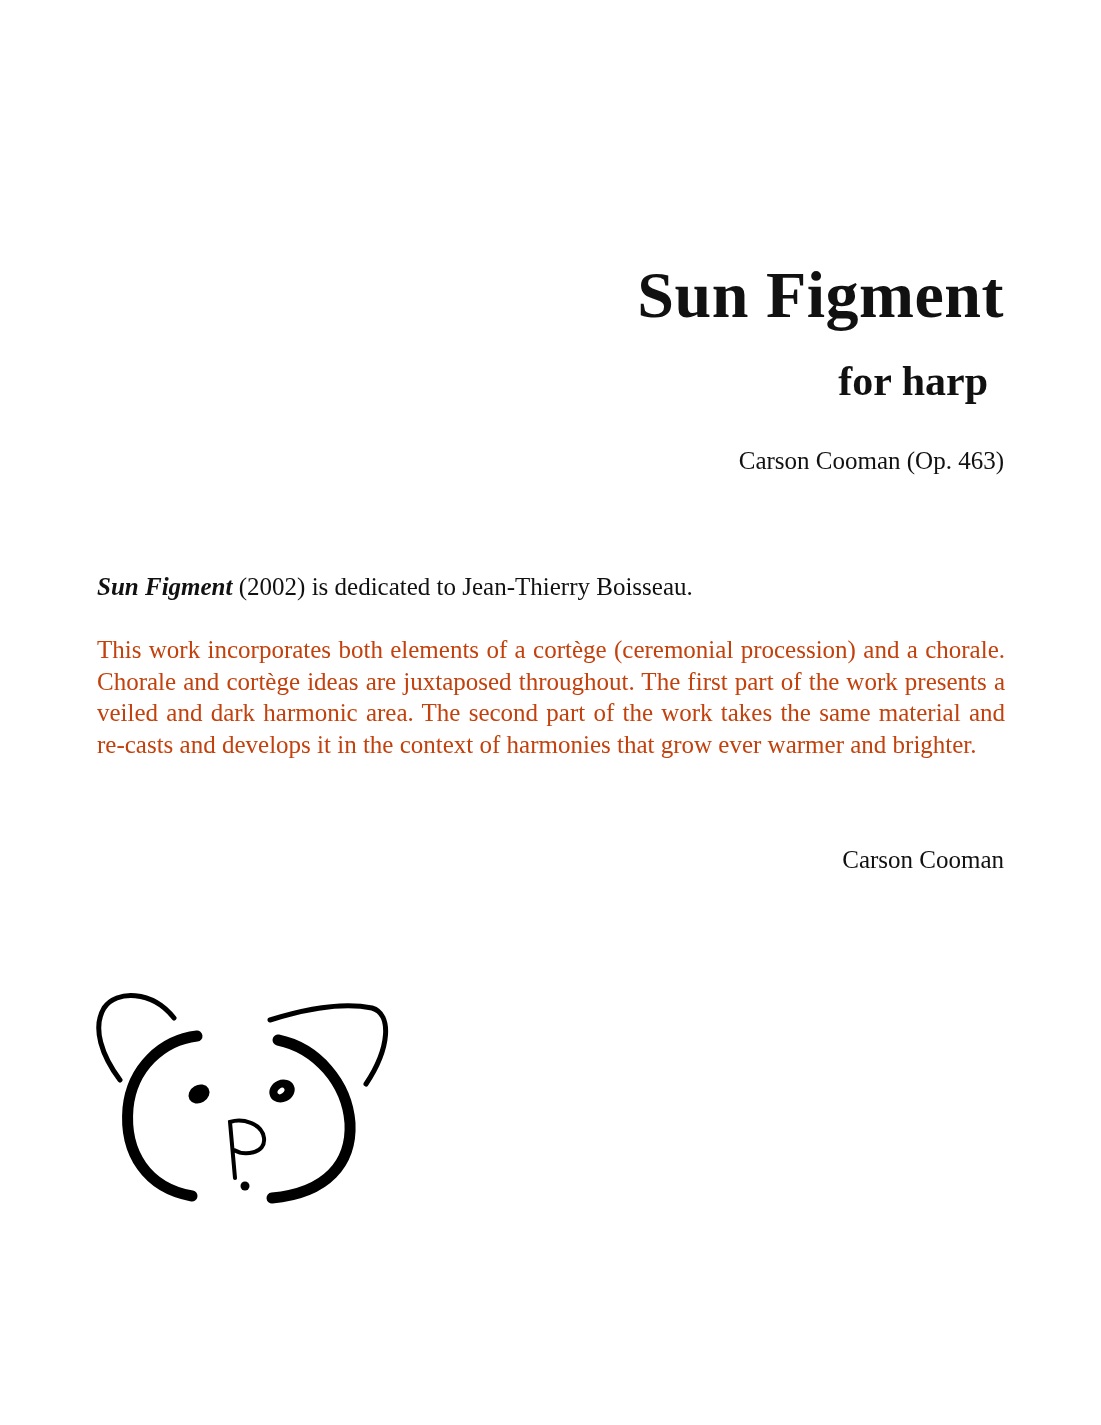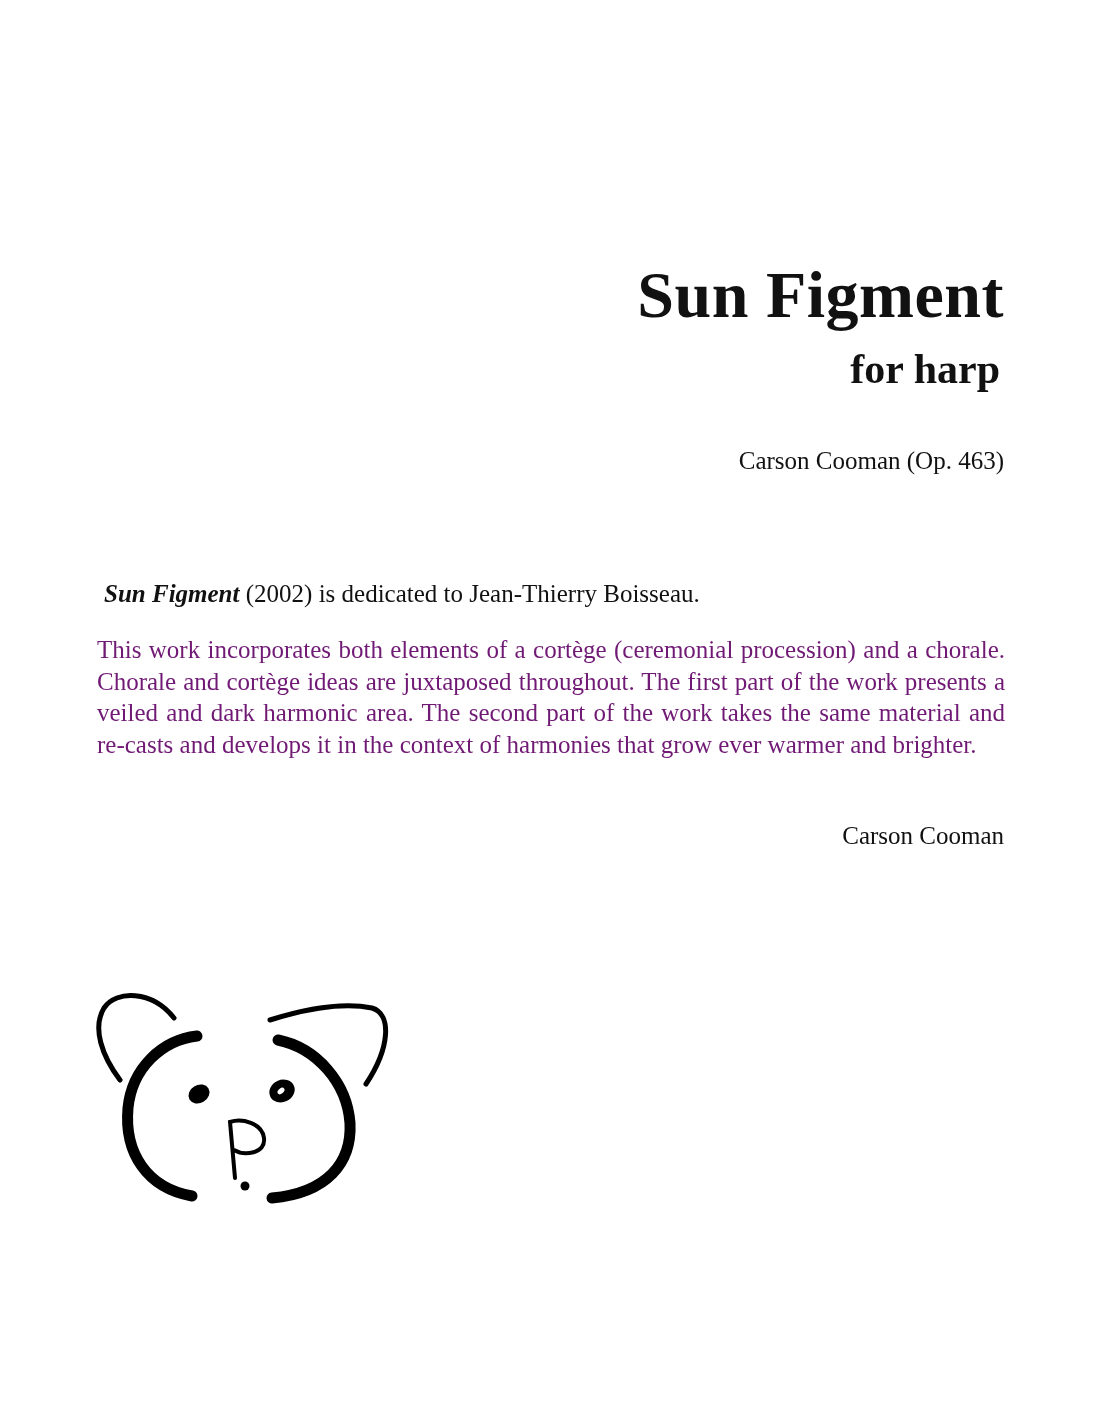--- a/index.html
+++ b/index.html
@@ -7,41 +7,41 @@
     width: 1101px; height: 1425px; position: relative; overflow: hidden;
     font-family: "Liberation Serif", "DejaVu Serif", serif; color: #111;
   }
   .title {
     position: absolute; right: 97px; top: 262px;
     font-size: 66px; font-weight: bold; line-height: 1; text-align: right; margin: 0;
     letter-spacing: 0.5px;
   }
   .subtitle {
     position: absolute; right: 97px; top: 344px;
-    font-size: 42px; font-weight: bold; line-height: 1; text-align: right; margin: 4px;
+    font-size: 42px; font-weight: bold; line-height: 1; text-align: right; margin: 16px;
   }
   .composer {
     position: absolute; right: 97px; top: 446px;
     font-size: 25px; line-height: 1.2; text-align: center;
   }
   .dedication {
     position: absolute; left: 97px; top: 571px; width: 908px;
-    font-size: 25px; line-height: 1.25; margin: 7px;
+    font-size: 25px; line-height: 1.25; margin: 0;
   }
   .dedication em { font-weight: bold; font-style: italic; }
   .body-text {
     position: absolute; left: 97px; top: 634px; width: 908px;
     font-size: 25px; line-height: 31.5px; text-align: justify; margin: 0;
-    color: #701a75;
+    color: #c2410c;
   }
   .signature {
     position: absolute; right: 97px; top: 820px;
     font-size: 25px; line-height: 31.5px; text-align: right;
   }
-  .signature div { white-space: nowrap; }
+  .signature div { white-space: nowrap; margin-top: 24px; }
   .logo {
     position: absolute; left: 92px; top: 988px; width: 305px; height: 222px;
   }
 </style>
 </head>
 <body>
 
 <h1 class="title">Sun Figment</h1>
 <h2 class="subtitle">for harp</h2>
 <div class="composer">Carson Cooman (Op. 463)</div>

